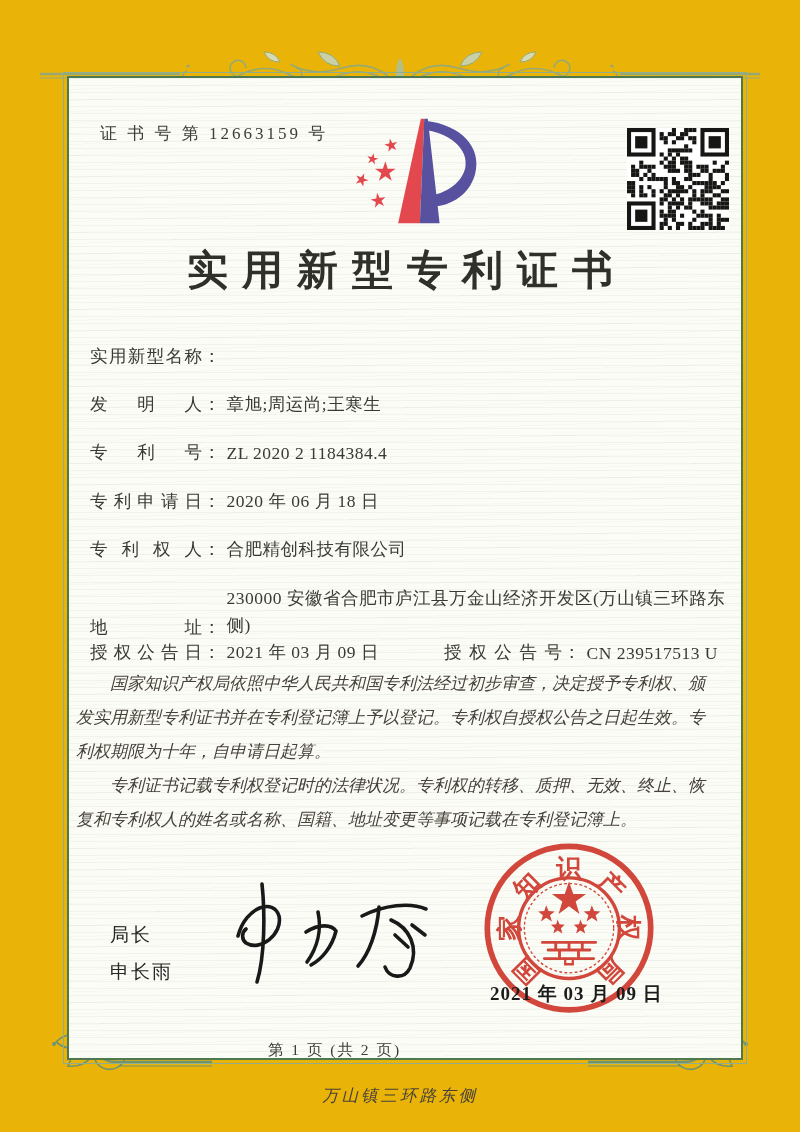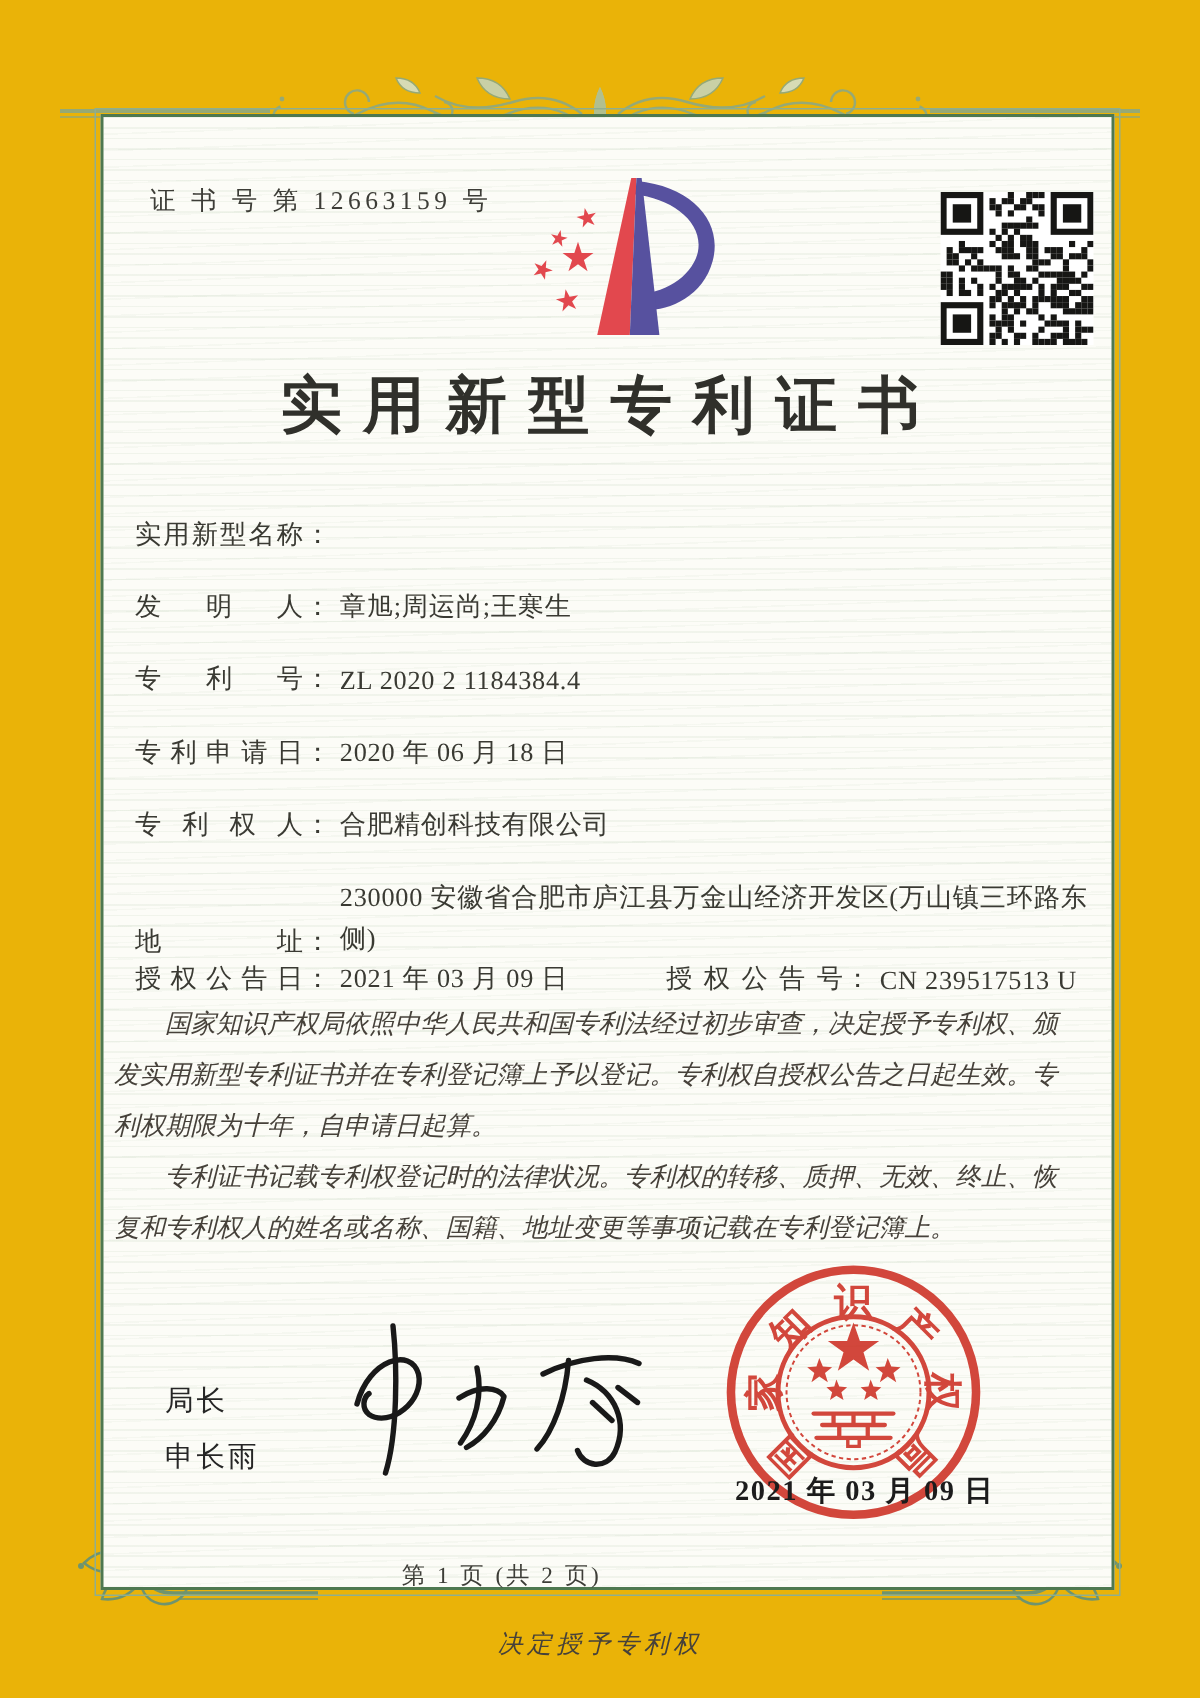--- a/index.html
+++ b/index.html
@@ -463,15 +463,15 @@
           <path d="M86,113 V119 M100,113 V119 M114,113 V119"></path>
           <path d="M90,121 V128 M110,121 V128"></path>
           <path d="M96,129 v6 h8 v-6" stroke-width="2.4"></path>
         </g>
       </g>
     </g>
   </svg>
   <div class="seal-date">2021 年 03 月 09 日</div>
 
   <div class="page-num">第 1 页 (共 2 页)</div>
-  <div class="back-note">决定授予专利权</div>
+  <div class="back-note">万山镇三环路东侧</div>
 
 </div>
 
 </body></html>

